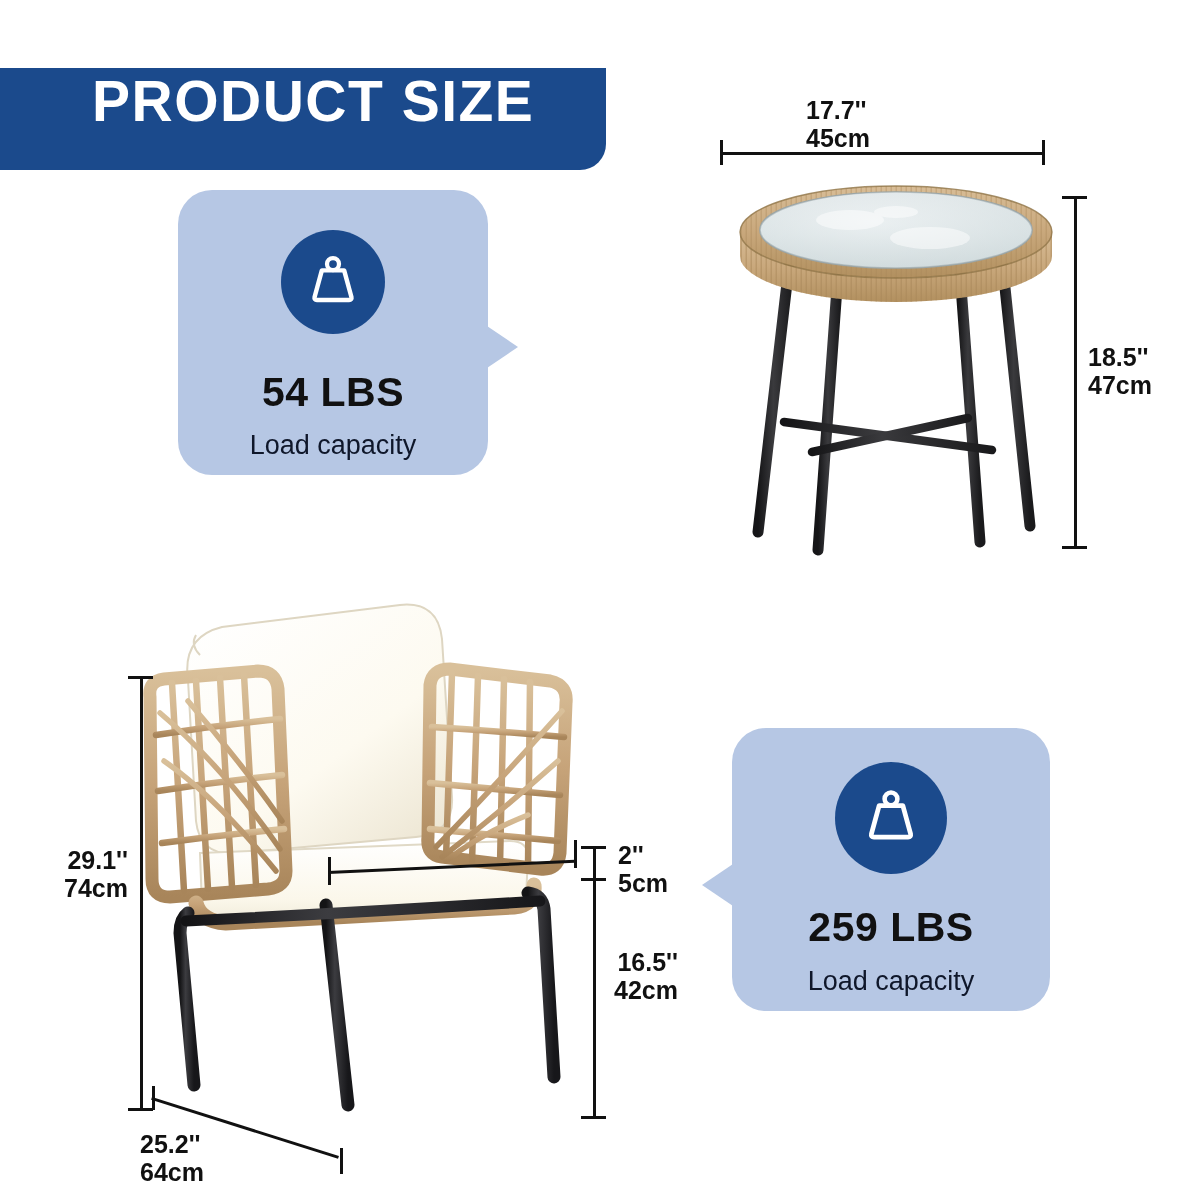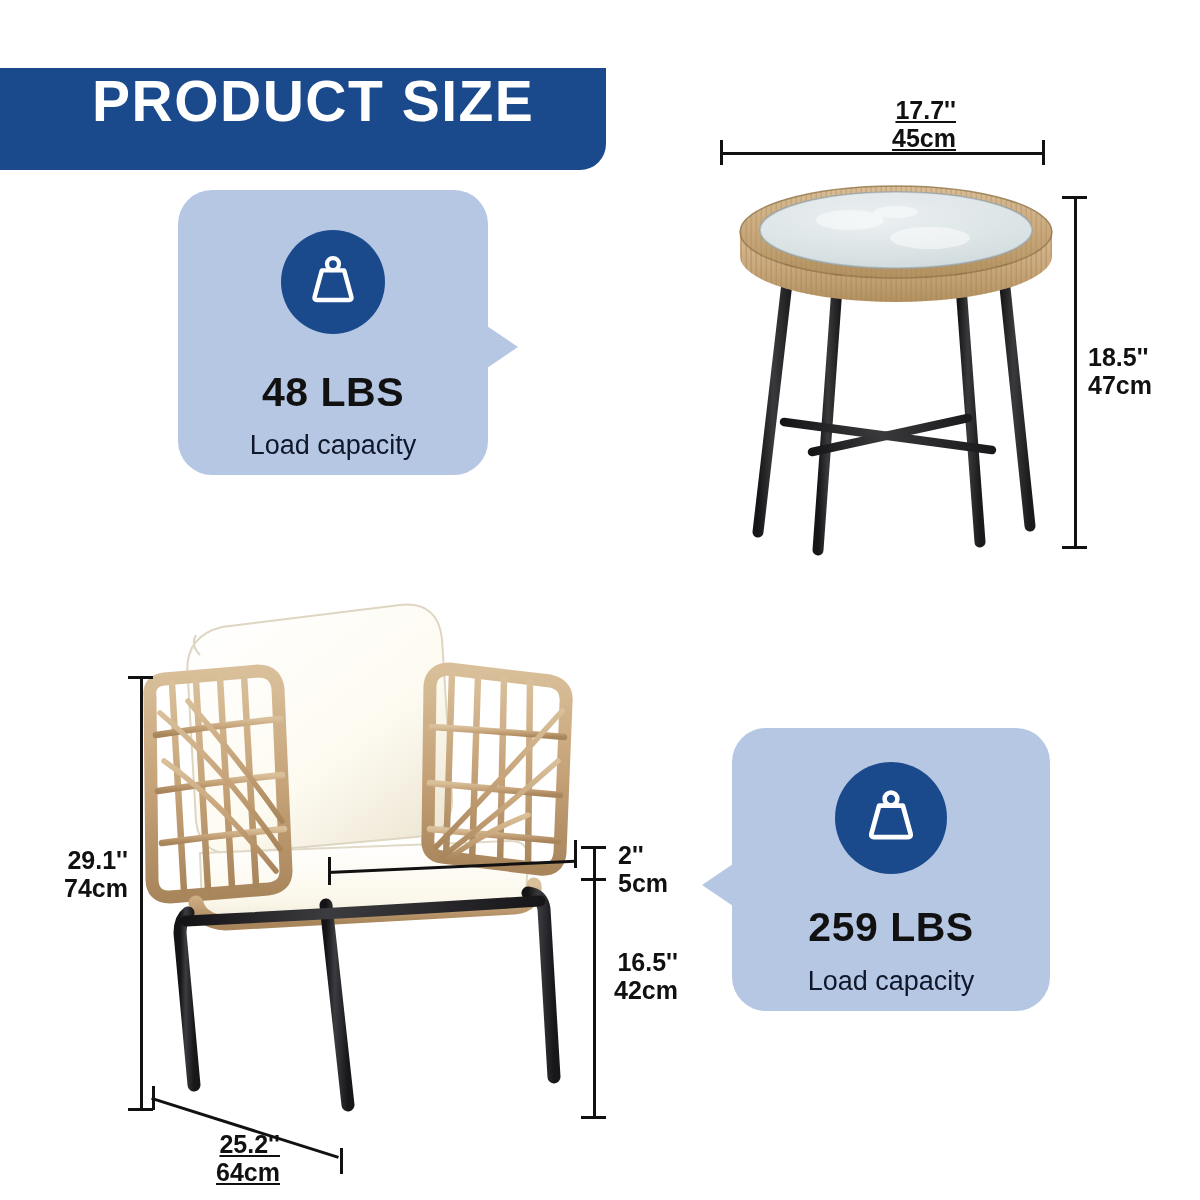--- a/index.html
+++ b/index.html
@@ -67,21 +67,21 @@
 
   
   .dim-h{position:absolute;height:0;border-top:3px solid #111;}
   .dim-v{position:absolute;width:0;border-left:3px solid #111;}
   .cap-v{position:absolute;width:0;border-left:3px solid #111;}
   .cap-h{position:absolute;height:0;border-top:3px solid #111;}
   .dim-text{
     position:absolute;font-size:25px;font-weight:bold;color:#111;
     line-height:1.12;white-space:nowrap;
   }
-  .dim-text.ctr{text-align:right;text-decoration:underline;}
+  .dim-text.ctr{text-align:left;}
   .slant{position:absolute;transform-origin:0 0;height:0;border-top:3px solid #111;}
 
   
   .art{position:absolute;}
 </style>
 </head>
 <body>
 
 <div id="stage">
 
@@ -91,21 +91,21 @@
 
   <div class="callout" style="left:178px;top:190px;width:310px;height:285px;">
     <div class="tail tail-right"></div>
     <div class="callout-inner">
       <div class="icon-circle" style="width:104px;height:104px;margin-top:40px;">
         <svg width="62" height="62" viewBox="0 0 64 64">
           <circle cx="32" cy="13.5" r="6.2" fill="none" stroke="#ffffff" stroke-width="4.4"></circle>
           <path d="M20.5 20 L43.5 20 L51 47.5 Q51.6 50.5 48.6 50.5 L15.4 50.5 Q12.4 50.5 13 47.5 Z" fill="none" stroke="#ffffff" stroke-width="4.6" stroke-linejoin="round"></path>
         </svg>
       </div>
-      <div class="cap-value" style="margin-top:38px;">48 LBS</div>
+      <div class="cap-value" style="margin-top:38px;">54 LBS</div>
       <div class="cap-label" style="margin-top:19px;">Load capacity</div>
     </div>
   </div>
 
   <div class="callout" style="left:732px;top:728px;width:318px;height:283px;">
     <div class="tail tail-left"></div>
     <div class="callout-inner">
       <div class="icon-circle" style="width:112px;height:112px;margin-top:34px;">
         <svg width="66" height="66" viewBox="0 0 64 64">
           <circle cx="32" cy="13.5" r="6.2" fill="none" stroke="#ffffff" stroke-width="4.4"></circle>

